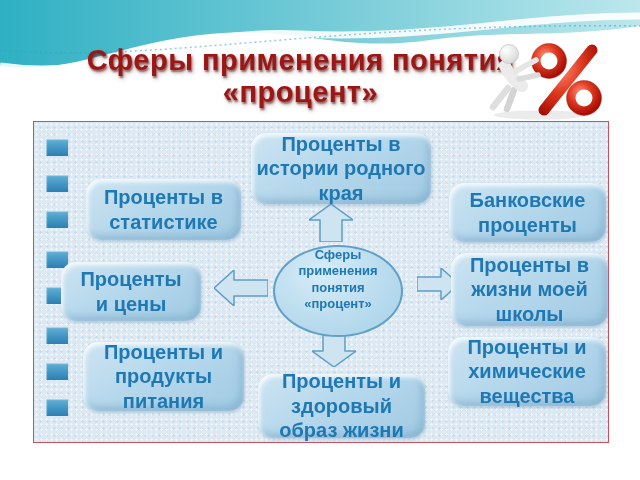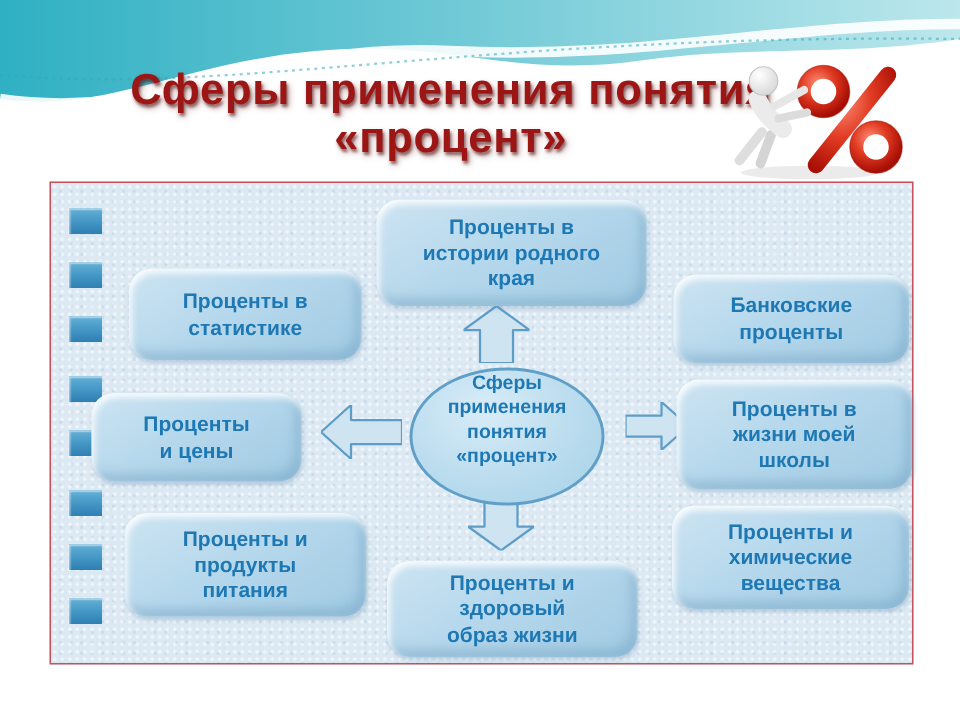--- a/index.html
+++ b/index.html
@@ -43,21 +43,21 @@
     border-radius:15px;
     background:linear-gradient(150deg,#cde4f2 0%,#b6d8ec 45%,#a0cae3 100%);
     box-shadow:
       inset 2px 3px 5px rgba(255,255,255,0.9),
       inset -4px -5px 7px rgba(122,168,199,0.55),
       1px 2px 3px rgba(110,150,180,0.35);
     z-index:3;
   }
   .node-label{
     white-space:pre-line;text-align:center;
-    font-size:14px;font-weight:bold;line-height:1.22;color:#1d78b4;
+    font-size:20px;font-weight:bold;line-height:1.22;color:#1d78b4;
   }
   #diagram-center{
     position:absolute;left:239px;top:123px;width:126px;height:88px;
     display:flex;justify-content:center;
     border-radius:50%;
     border:2px solid #5f9fc8;
     background:radial-gradient(ellipse at 38% 30%,#d8ecf8 0%,#badcee 55%,#a6d1e8 100%);
     z-index:3;
   }
   #diagram-center .node-label{font-size:13px;line-height:1.25;}

